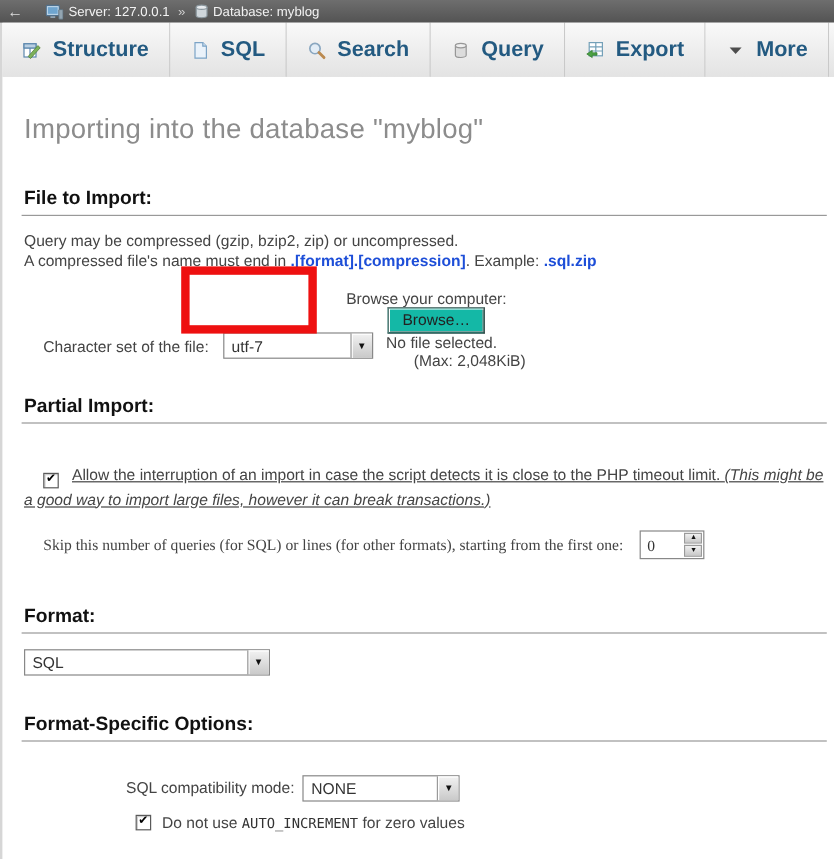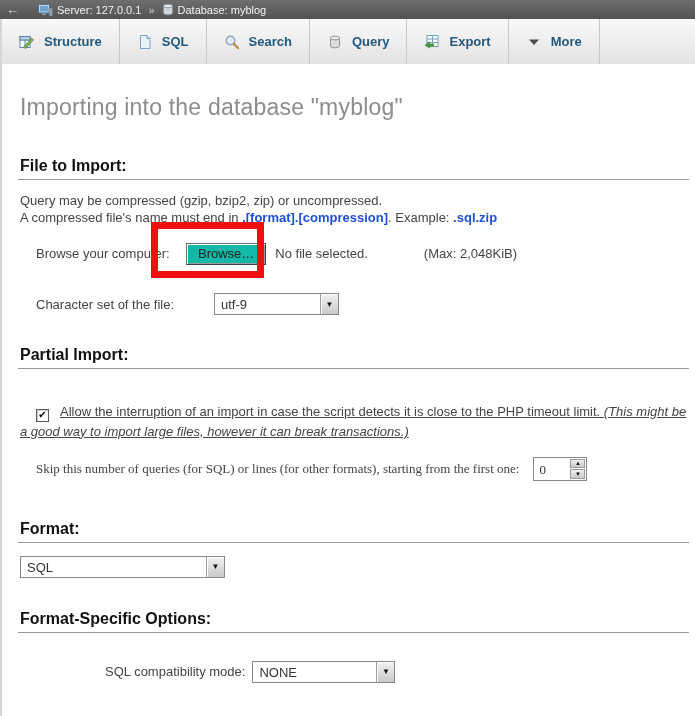--- a/index.html
+++ b/index.html
@@ -45,21 +45,21 @@
     align-items: stretch;
   }
   .tab {
     display: flex;
     align-items: center;
     gap: 9px;
     padding: 0 17px;
     border-right: 1px solid #c9c9c9;
     font-weight: bold;
     color: #235a81;
-    font-size: 13px;
+    font-size: 18px;
     cursor: pointer;
     background: linear-gradient(#f9f9f9, #e3e3e3);
     white-space: nowrap;
   }
   .tab.active { background: #fff; }
   .tab .ticon { display: inline-flex; width: 16px; height: 16px; }
   .tab-fill { flex: 1; background: linear-gradient(#f9f9f9, #e3e3e3); }
 
   
   .content { padding: 0 4px 0 16px; position: relative; }
@@ -80,23 +80,23 @@
   }
   .mt-36 { margin-top: 36px; }
   .mt-30 { margin-top: 30px; }
   .mt-38 { margin-top: 38px; }
   .mt-32 { margin-top: 32px; }
 
   .para { margin-top: 12px; line-height: 17px; padding-left: 2px; }
   .b { font-weight: bold; color: #1d4ed8; }
 
   .row { display: flex; align-items: center; }
-  .browse-row { margin-top: 15px; padding-left: 18px; height: 25px; }
+  .browse-row { margin-top: 15px; padding-left: 18px; height: 25px; flex-direction: column; }
   .lbl-150 { width: 150px; flex: none; }
-  .charset-row { margin-top: 26px; padding-left: 18px; height: 24px; gap: 28px; }
+  .charset-row { margin-top: 10px; padding-left: 18px; height: 24px; }
 
   
   .w-button {
     background: #14b8a6;
     border: 1px solid #6d6d6d;
     border-right-color: #3f3f3f;
     border-bottom-color: #3f3f3f;
     box-shadow: inset 1px 1px 0 #ffffff, inset -1px -1px 0 #9d9d9d;
     padding: 2px 11px 3px 11px;
     font-size: 13px;
@@ -157,21 +157,21 @@
   .w-spin .sbtn {
     flex: 1;
     background: linear-gradient(#f0f0f0, #c8c8c8);
     border: 1px solid #9a9a9a;
     display: flex; align-items: center; justify-content: center;
     font-size: 6px; color: #111; cursor: pointer;
   }
 
   .format-select { margin-top: 13px; margin-left: 2px; width: 205px; }
   .compat-row { margin-top: 27px; padding-left: 87px; height: 24px; }
-  .compat-row .w-select { width: 143px; margin-left: 7px; }
+  .compat-row .w-select { width: 131px; margin-left: 7px; }
   .autoinc-row { margin-top: 9px; padding-left: 95px; align-items: center; }
   .autoinc-row .w-check { margin-right: 9px; }
   .mono { font-family: "DejaVu Sans Mono", monospace; font-size: 11.5px; color: #333; }
 
   .go-wrap { margin: 33px 0 0 30px; }
   .go-button {
     font-family: "Liberation Sans", sans-serif;
     font-size: 14px;
     color: #000;
     background: linear-gradient(#ffffff, #d8d8d8);
@@ -300,21 +300,21 @@
     <div class="row browse-row">
       <span class="lbl-150 nowrap">Browse your computer:</span>
       <button class="w-button">Browse…</button>
       <span class="nofile nowrap">No file selected.</span>
       <span class="maxnote nowrap">(Max: 2,048KiB)</span>
     </div>
 
     <div class="row charset-row">
       <span class="lbl-150 nowrap">Character set of the file:</span>
       <span class="w-select" style="width:125px">
-        <span class="val">utf-9</span>
+        <span class="val">utf-7</span>
         <span class="btn"></span>
       </span>
     </div>
 
     <div class="sec-h mt-30">Partial Import:</div>
     <div class="chk-para">
       <span class="w-check checked"></span><span>Allow the interruption of an import in case the script detects it is close to the PHP timeout limit. </span><span class="it">(This might be a good way to import large files, however it can break transactions.)</span>
     </div>
 
     <div class="row skip-row">
@@ -337,20 +337,24 @@
     </div>
 
     <div class="sec-h mt-32">Format-Specific Options:</div>
     <div class="row compat-row">
       <span class="nowrap">SQL compatibility mode:</span>
       <span class="w-select">
         <span class="val">NONE</span>
         <span class="btn"></span>
       </span>
     </div>
+    <div class="row autoinc-row">
+      <span class="w-check checked"></span>
+      <span><span>Do not use </span><span class="mono">AUTO_INCREMENT</span><span> for zero values</span></span>
+    </div>
 
     <div class="go-wrap">
       <button class="go-button">Go</button>
     </div>
   </div>
 </div>
 
 <div class="red-box"></div>
 
 </body></html>

